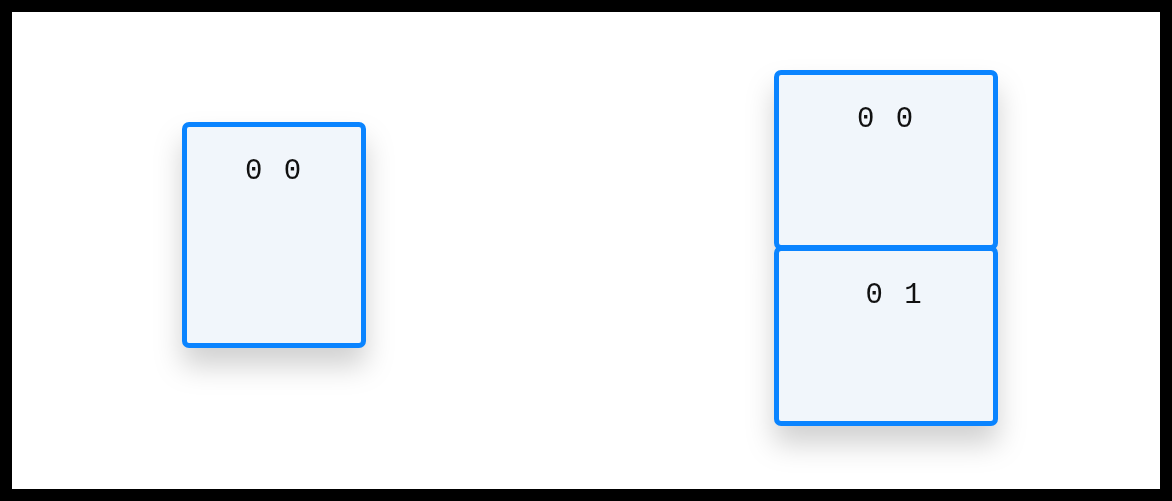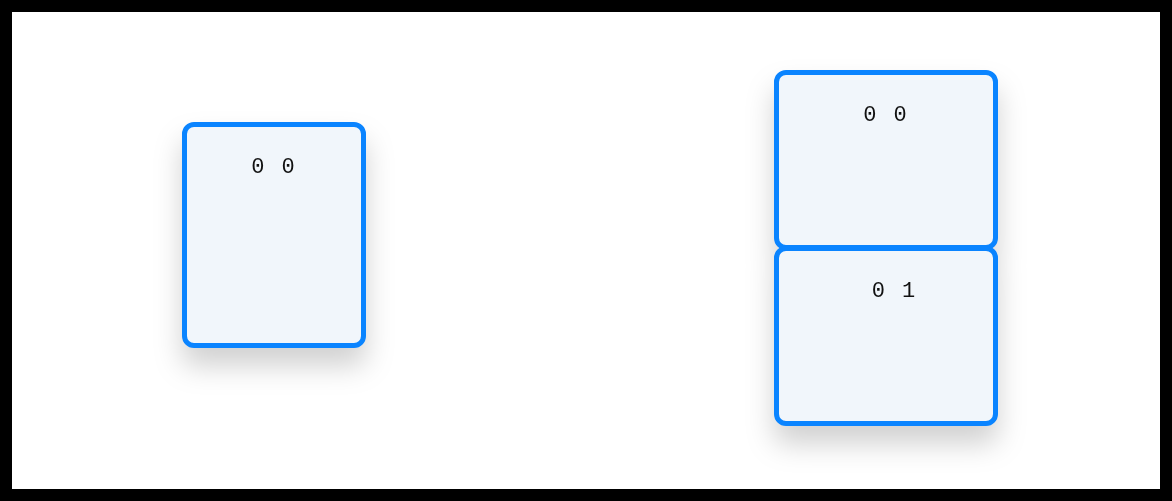--- a/index.html
+++ b/index.html
@@ -33,27 +33,27 @@
     }
     .group-vertical {
       flex-direction: column;
       left: 762px;
       top: 58px;
       filter: drop-shadow(0 18px 14px rgba(0,0,0,0.18));
     }
     .cell {
       background: #f1f6fb;
       border: 5px solid #0a84ff;
-      border-radius: 12px;
+      border-radius: 7px;
       display: flex;
       align-items: flex-start;
       justify-content: center;
       padding-top: 28px;
       font-family: "Menlo", "Consolas", "Courier New", monospace;
-      font-size: 22px;
+      font-size: 29px;
       color: #111;
       letter-spacing: 2px;
     }
     .group-horizontal .cell {
       width: 184px;
       height: 226px;
     }
     .group-horizontal .cell + .cell {
       margin-left: -4px;
     }

